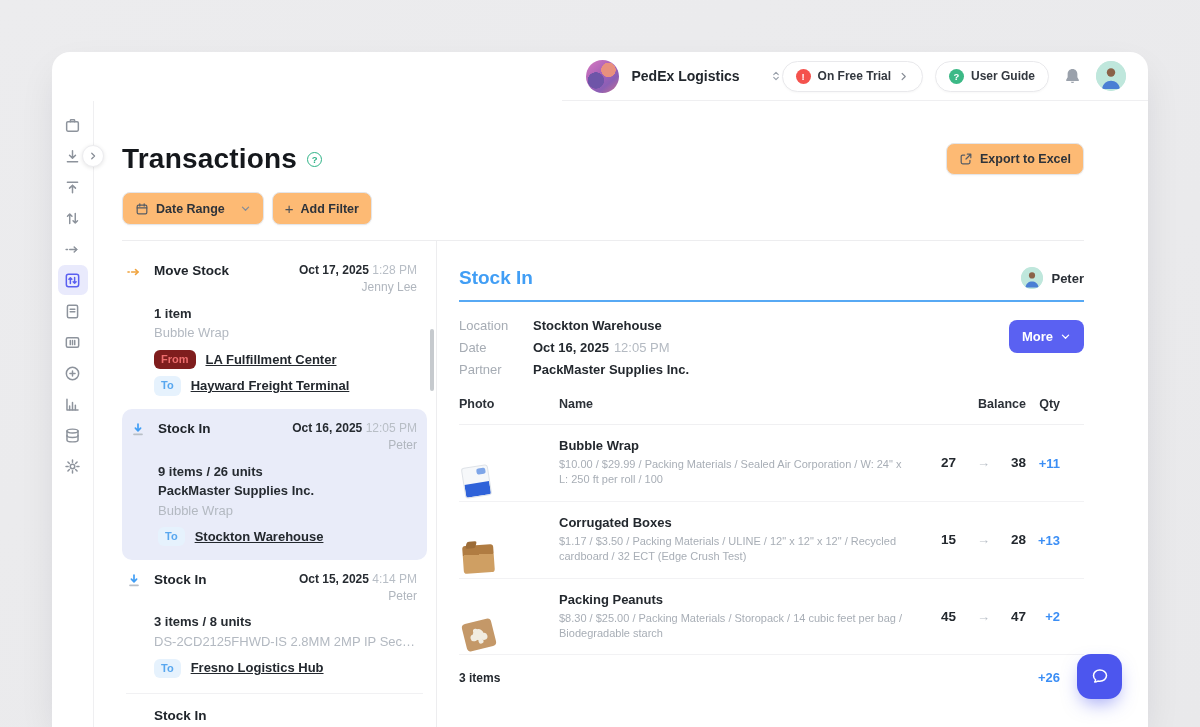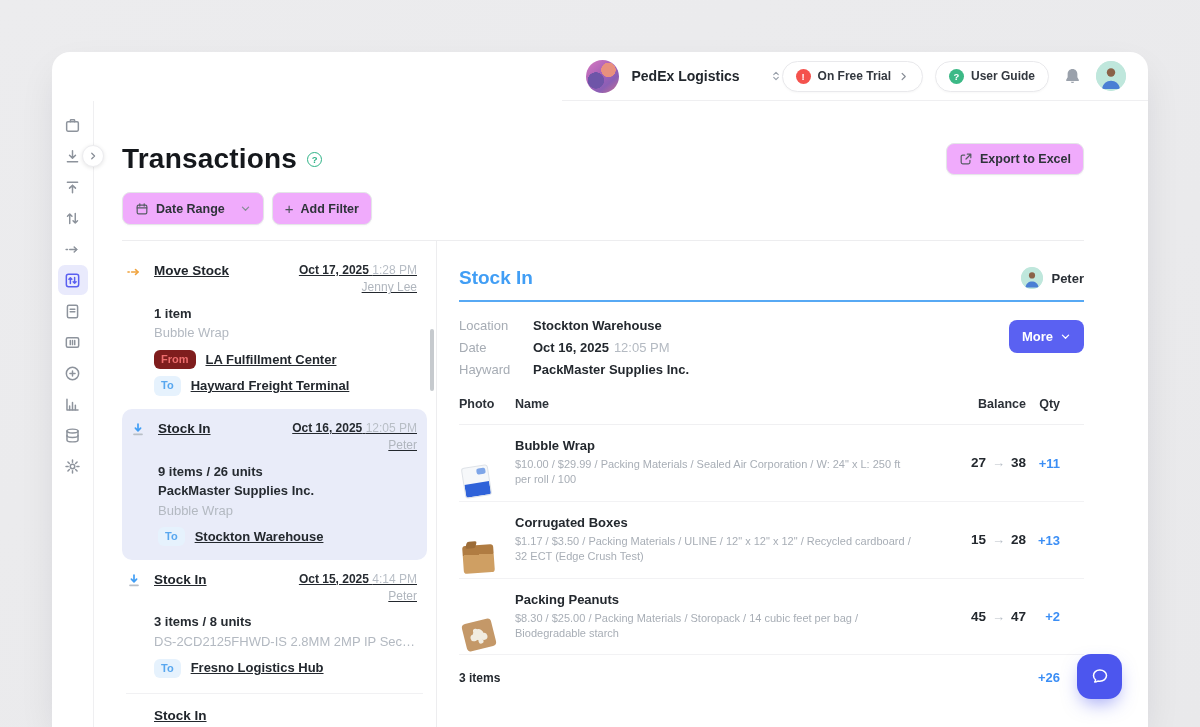--- a/index.html
+++ b/index.html
@@ -48,35 +48,35 @@
   .side-item.active { background:#e9eafc; }
   .side-expand { position:absolute; top:44px; right:-11px; width:22px; height:22px; border-radius:50%;
     background:#fff; border:1px solid #ececef; box-shadow:0 1px 4px rgba(0,0,0,.10);
     display:flex; align-items:center; justify-content:center; z-index:3; cursor:pointer; }
 
   .main { flex:1; min-width:0; padding:0 64px 0 28px; display:flex; flex-direction:column; }
   .page-head { margin-top:42px; display:flex; align-items:center; }
   .page-title { font-size:28px; font-weight:700; color:#15181c; letter-spacing:.2px; }
   .help-ring { width:15px; height:15px; border-radius:50%; border:1.4px solid #2fb387; color:#2fb387;
     font-size:9.5px; font-weight:700; display:flex; align-items:center; justify-content:center; margin-left:10px; }
-  .btn { display:flex; align-items:center; gap:7px; border:1px solid #e4e5e8; background:#f0abfc;
+  .btn { display:flex; align-items:center; gap:7px; border:1px solid #e4e5e8; background:#fdba74;
     border-radius:8px; padding:8px 12px; font-size:12.5px; font-weight:700; color:#2e333a;
     cursor:pointer; box-shadow:0 1px 2px rgba(0,0,0,.03); }
   .export-btn { margin-left:auto; }
   .filter-row { margin-top:17px; display:flex; gap:8px; }
   .plus-glyph { font-size:15px; font-weight:400; color:#4a5058; line-height:1; }
   .top-divider { margin-top:15px; border-top:1px solid #ededef; }
 
   .split { flex:1; display:flex; min-height:0; }
   .list-col { width:315px; flex:0 0 315px; border-right:1px solid #ededef; padding:10px 9px 0 0; position:relative; }
   .scroll-thumb { position:absolute; right:2px; top:88px; width:4px; height:62px; border-radius:2px; background:#c6cace; }
 
   .txn { padding:11px 10px 13px 4px; border-radius:10px; cursor:pointer; }
   .txn.selected { background:#e9ecf9; padding-left:8px; padding-right:10px; }
-  .txn-top { display:flex; align-items:flex-start;text-decoration:underline; }
+  .txn-top { display:flex; align-items:flex-start; }
   .txn-ic { width:28px; flex:0 0 28px; padding-top:2px; display:flex; }
   .txn-title { flex:1; font-size:13.5px; font-weight:700; color:#20252b; padding-top:1px; }
   .txn-meta { text-align:right; font-size:12px; line-height:1.45; white-space:nowrap; }
   .meta-date { font-weight:700; color:#262b31; }
   .meta-time { color:#b8bec6; }
   .meta-user { display:block; color:#b0b6be; }
   .txn-body { margin-left:28px; margin-top:7px; font-size:13px; line-height:1.5; }
   .txn-summary,.txn-partner { font-weight:700; color:#262b31; }
   .txn-product { color:#b3b9c1; white-space:nowrap; overflow:hidden; text-overflow:ellipsis; max-width:262px; }
   .badge-row { display:flex; align-items:center; gap:10px; margin-top:7px; }
@@ -97,27 +97,27 @@
   .info-label { width:74px; flex:0 0 74px; color:#a6acb4; }
   .info-value { font-weight:700; color:#23282e; }
   .info-extra { color:#b4bac2; font-weight:400; margin-left:5px; }
   .more-btn { position:absolute; right:0; top:2px; background:#5a61f2; color:#fff; border:none;
     font-family:inherit; font-size:13px; font-weight:700; padding:9px 13px; border-radius:8px;
     display:flex; align-items:center; gap:7px; cursor:pointer; }
 
   .table { margin-top:20px; }
   .t-head { display:flex; font-size:12.5px; font-weight:700; color:#2c3138; padding-bottom:13px; border-bottom:1px solid #f0f0f2; }
   .c-photo { width:56px; flex:0 0 56px; }
-  .c-name { flex:1; min-width:0; padding-right:18px; }
+  .c-name { flex:1; min-width:0; padding-right:18px;margin-left:44px; }
   .c-bal { width:96px; flex:0 0 96px; text-align:right; }
   .c-qty { width:58px; flex:0 0 58px; text-align:right; padding-right:24px; }
   .t-row { display:flex; align-items:center; padding:13px 0; border-bottom:1px solid #f2f2f4; }
   .p-name { font-size:13px; font-weight:700; color:#23282e; margin-bottom:4px; }
   .p-details { font-size:11px; color:#a8aeb6; line-height:1.4; }
-  .bal-wrap { display:flex; justify-content:flex-end; align-items:center; gap:6px; font-size:13.5px; font-weight:700; color:#23282e; }
+  .bal-wrap { display:flex; justify-content:flex-end; align-items:center; gap:21px; font-size:13.5px; font-weight:700; color:#23282e; }
   .bal-arrow { color:#b9bfc7; font-weight:400; font-size:13px; }
   .qty-val { font-size:13px; font-weight:700; color:#3b8ef5; }
   .t-foot { display:flex; align-items:center; padding-top:15px; }
   .foot-count { font-size:12px; font-weight:700; color:#23282e; }
   .foot-total { margin-left:auto; padding-right:24px; font-size:13px; font-weight:700; color:#3b8ef5; }
 
   
   .thumb { width:40px; height:38px; position:relative; }
   .th-bubble { width:27px; height:31px; background:#f6f8fa; border:1px solid #dfe3e8; border-radius:3px;
     transform:rotate(-9deg); position:absolute; left:4px; top:3px; overflow:hidden; }
@@ -410,21 +410,21 @@
             <div class="info-row">
               <span class="info-label">Location</span>
               <span class="info-value">Stockton Warehouse</span>
             </div>
             <div class="info-row">
               <span class="info-label">Date</span>
               <span class="info-value">Oct 16, 2025</span>
               <span class="info-extra">12:05 PM</span>
             </div>
             <div class="info-row">
-              <span class="info-label">Hayward</span>
+              <span class="info-label">Partner</span>
               <span class="info-value">PackMaster Supplies Inc.</span>
             </div>
             <button class="more-btn">
               <span>More</span>
               <svg width="11" height="11" viewBox="0 0 16 16" fill="none" stroke="#fff" stroke-width="1.8" stroke-linecap="round" stroke-linejoin="round">
                   <path d="M3.5 6 8 10.5 12.5 6"></path>
                 </svg>
             </button>
           </div>
 

